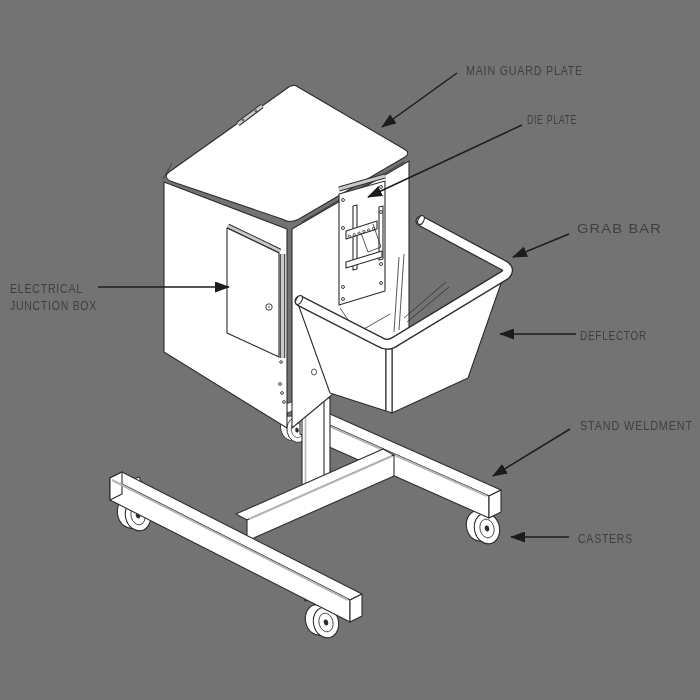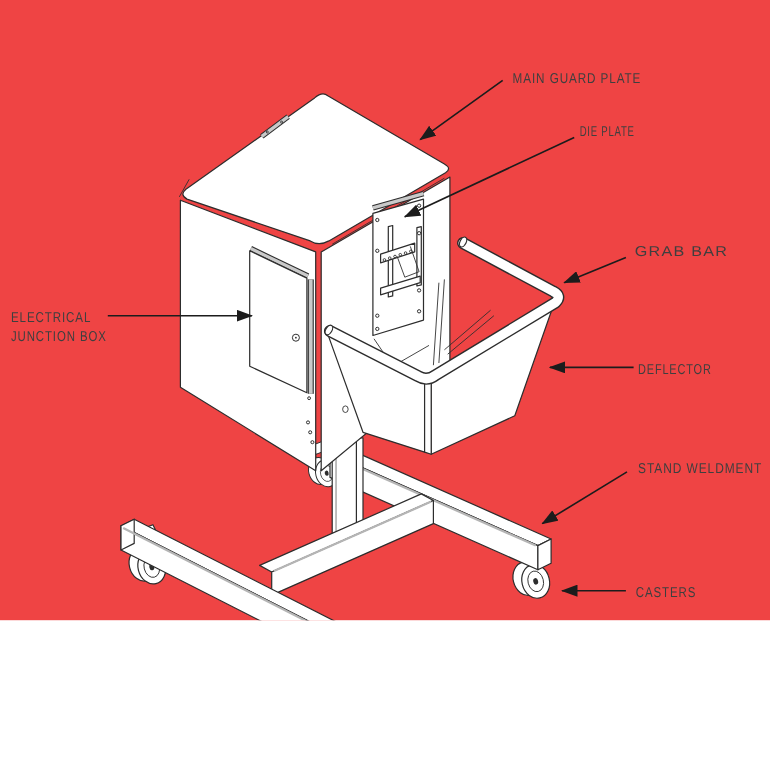--- a/index.html
+++ b/index.html
@@ -1,16 +1,16 @@
 <!DOCTYPE html>
 <html><head>
 <meta charset="utf-8">
 <style>
   html,body{margin:0;padding:0;background:#ffffff;}
-  .canvas{position:relative;width:700px;height:564px;background:#ef4444;overflow:hidden;}
+  .canvas{position:relative;width:700px;height:700px;background:#737373;overflow:hidden;}
   svg{display:block;}
   .lbl{
     font-family:"Liberation Sans", sans-serif;
     font-size:13px;
     letter-spacing:1px;
     fill:#3f3f3f;
   }
   .ln{stroke:#2d2d2d;stroke-width:1.1;fill:none;stroke-linecap:round;stroke-linejoin:round;}
   .fc{stroke:#2d2d2d;stroke-width:1.1;fill:#ffffff;stroke-linejoin:round;}
   .thin{stroke:#2d2d2d;stroke-width:0.8;fill:none;}

